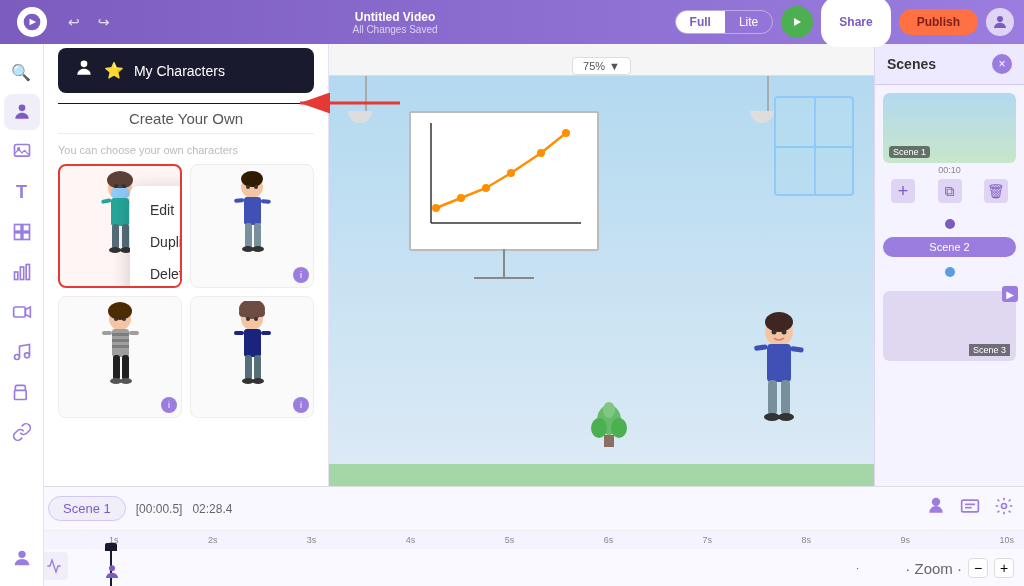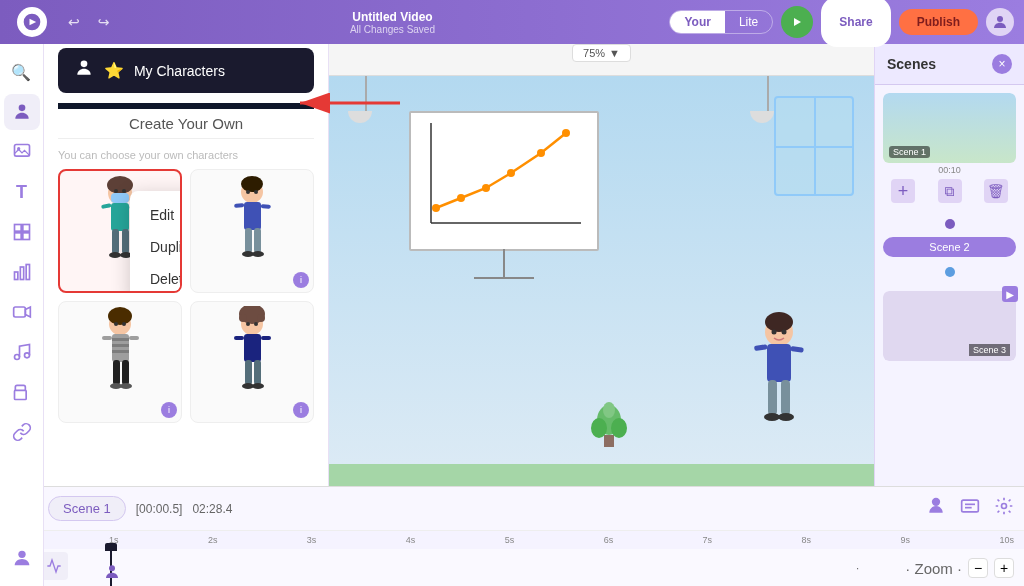--- a/index.html
+++ b/index.html
@@ -45,41 +45,41 @@
     .char-panel-header { padding: 10px 14px; }
     .char-panel-title { font-size: 36px; font-weight: 700; color: #333; line-height: 1.1; }
     .my-chars-btn {
       display: flex; align-items: center; gap: 10px;
       background: #1a1a2e; color: #fff; border-radius: 8px;
       padding: 10px 16px; cursor: pointer; margin: 4px 14px 10px; width: calc(100% - 28px);
       border: none; font-size: 14px; font-weight: 500; position: relative;
     }
     .my-chars-btn .btn-icon { font-size: 18px; }
     .my-chars-btn .char-icon { color: #ffd54f; font-size: 16px; }
-    .create-own-label { text-align: center; font-size: 15px; color: #555; padding: 6px 0; border-top: 6px solid #0f172a; border-bottom: 1px solid #eee; margin: 0 14px 10px; }
+    .create-own-label { text-align: center; font-size: 15px; color: #555; padding: 6px 0; border-top: 1px solid #0f172a; border-bottom: 1px solid #eee; margin: 0 14px 10px; }
     .char-grid { display: grid; grid-template-columns: 1fr 1fr; gap: 8px; padding: 0 14px; overflow-y: auto; max-height: 330px; }
     .char-item { border: 1px solid #eee; border-radius: 8px; overflow: hidden; position: relative; cursor: pointer; background: #fafafa; }
     .char-item.highlighted { border: 2px solid #e53935; background: #fff5f5; }
     .char-figure { width: 100%; height: 120px; display: flex; align-items: flex-end; justify-content: center; padding-bottom: 6px; position: relative; }
     .char-info-btn { position: absolute; bottom: 4px; right: 4px; width: 16px; height: 16px; border-radius: 50%; background: #9b7de0; color: #fff; font-size: 9px; display: flex; align-items: center; justify-content: center; }
 
     
     .context-menu {
       position: absolute; top: 30px; left: 90px; z-index: 200;
       background: #fff; border-radius: 8px; box-shadow: 0 4px 20px rgba(0,0,0,0.2);
       padding: 8px 0; width: 120px;
     }
     .context-menu-item { padding: 8px 20px; font-size: 14px; color: #333; cursor: pointer; }
 
     
     #main-canvas {
       position: absolute; top: 44px; left: 329px; width: 545px; height: 460px;
       background: #e8f4f8; display: flex; flex-direction: column; align-items: center;
     }
-    .canvas-toolbar { width: 100%; height: 32px; background: #f5f5f5; border-bottom: 1px solid #ddd; display: flex; align-items: flex-start; justify-content: center; padding: 0 10px; }
+    .canvas-toolbar { width: 100%; height: 32px; background: #f5f5f5; border-bottom: 1px solid #ddd; display: flex; align-items: flex-end; justify-content: center; padding: 0 10px; }
     .zoom-indicator { background: #fff; border: 1px solid #ddd; border-radius: 4px; padding: 2px 10px; font-size: 11px; color: #555; display: flex; align-items: center; gap: 4px; }
     .canvas-area { flex: 1; width: 100%; position: relative; overflow: hidden; background: linear-gradient(180deg, #b3e5fc 0%, #e3f2fd 60%, #c8e6c9 100%); }
 
     
     .scene-floor { position: absolute; bottom: 0; left: 0; right: 0; height: 40px; background: #a5d6a7; }
     .scene-wall { position: absolute; top: 0; left: 0; right: 0; bottom: 40px; background: linear-gradient(180deg, #b3d9f0 0%, #dbeaf5 100%); }
 
     
     #timeline {
       position: absolute; bottom: 0; left: 0; width: 1024px; height: 100px;
@@ -139,21 +139,21 @@
   <div class="topbar-undo-redo">
     <button>↩</button>
     <button>↪</button>
   </div>
   <div class="topbar-title">
     <div class="video-title">Untitled Video</div>
     <div class="video-subtitle">All Changes Saved</div>
   </div>
   <div class="topbar-right">
     <div class="view-toggle">
-      <button class="view-btn active">Your</button>
+      <button class="view-btn active">Full</button>
       <button class="view-btn">Lite</button>
     </div>
     <button class="play-btn-top">
       <svg width="12" height="12" viewBox="0 0 12 12">
           <polygon points="3,2 10,6 3,10" fill="white"></polygon>
         </svg>
     </button>
     <button class="share-btn">Share</button>
     <button class="publish-btn">Publish</button>
     <div class="topbar-avatar">

